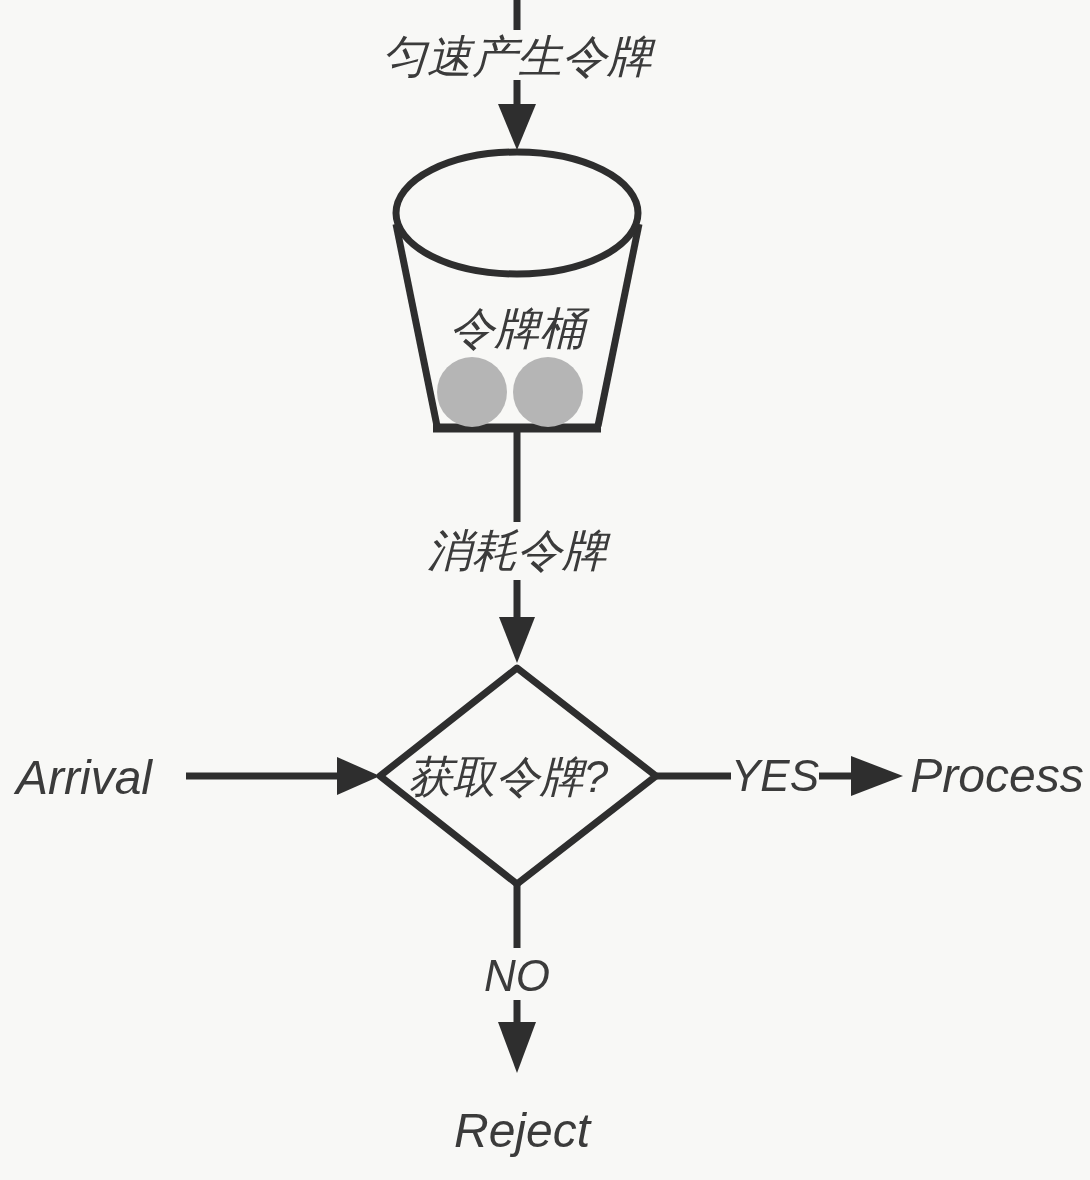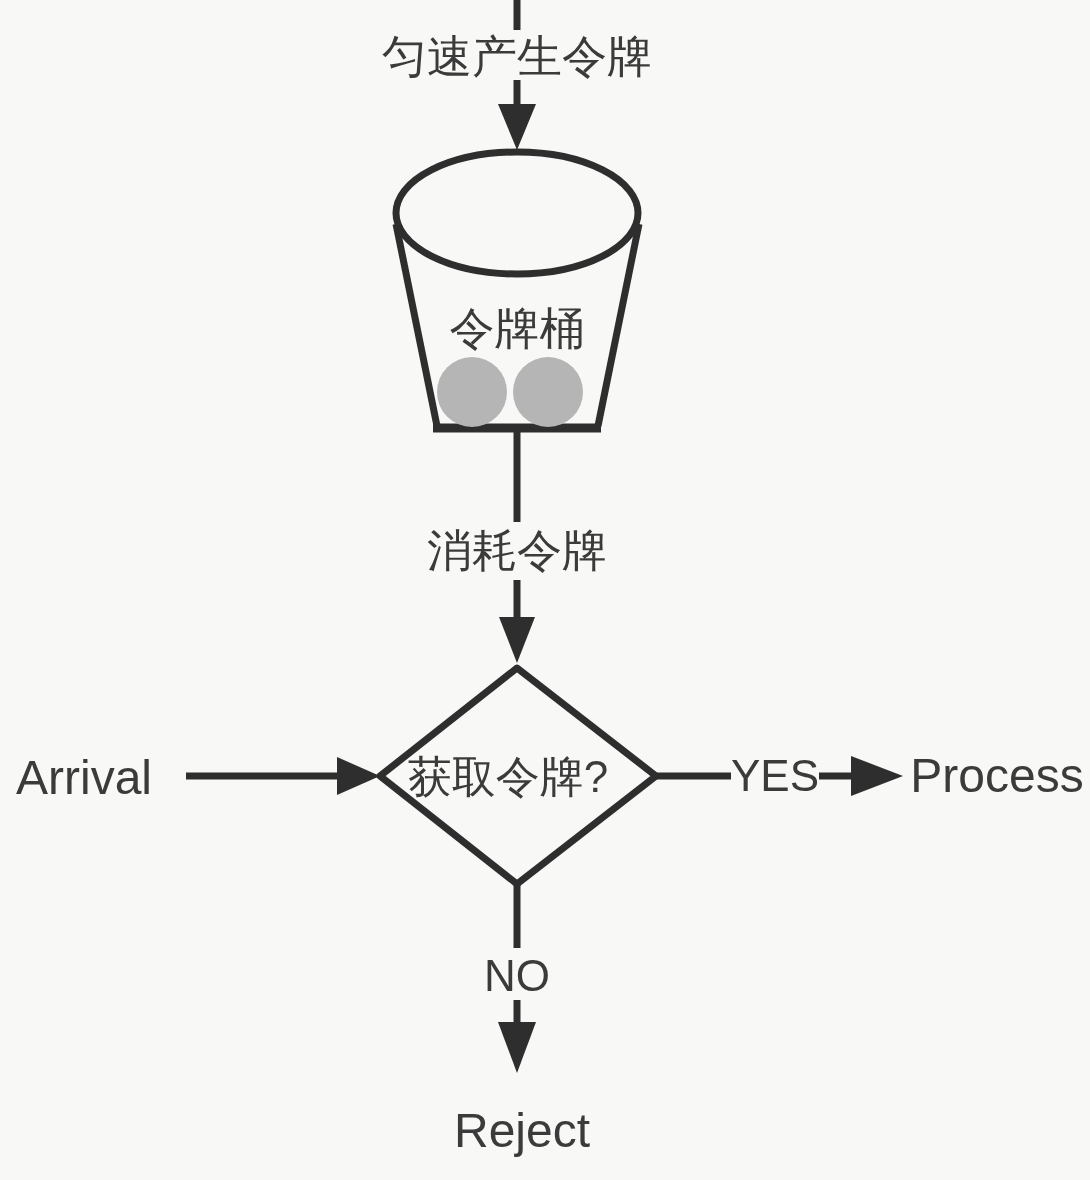--- a/index.html
+++ b/index.html
@@ -14,20 +14,21 @@
     width: 1090px;
     height: 1180px;
     background: var(--background);
     font-family: "Liberation Sans", "DejaVu Sans", sans-serif;
     overflow: hidden;
   }
   .canvas {
     width: 1090px;
     height: 992px;
     position: relative;
+    font-style: italic;
   }
   svg { display: block; }
   .flow-line {
     stroke: var(--stroke);
     stroke-width: 7;
     fill: none;
   }
   .flow-line-thick {
     stroke: var(--stroke);
     stroke-width: 9;

